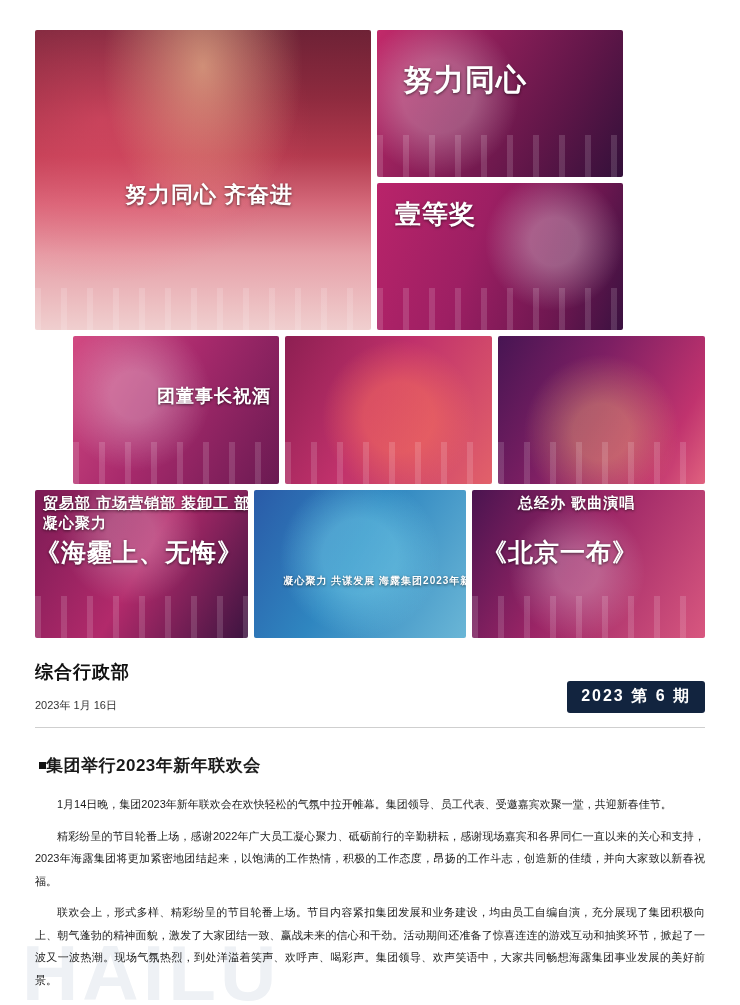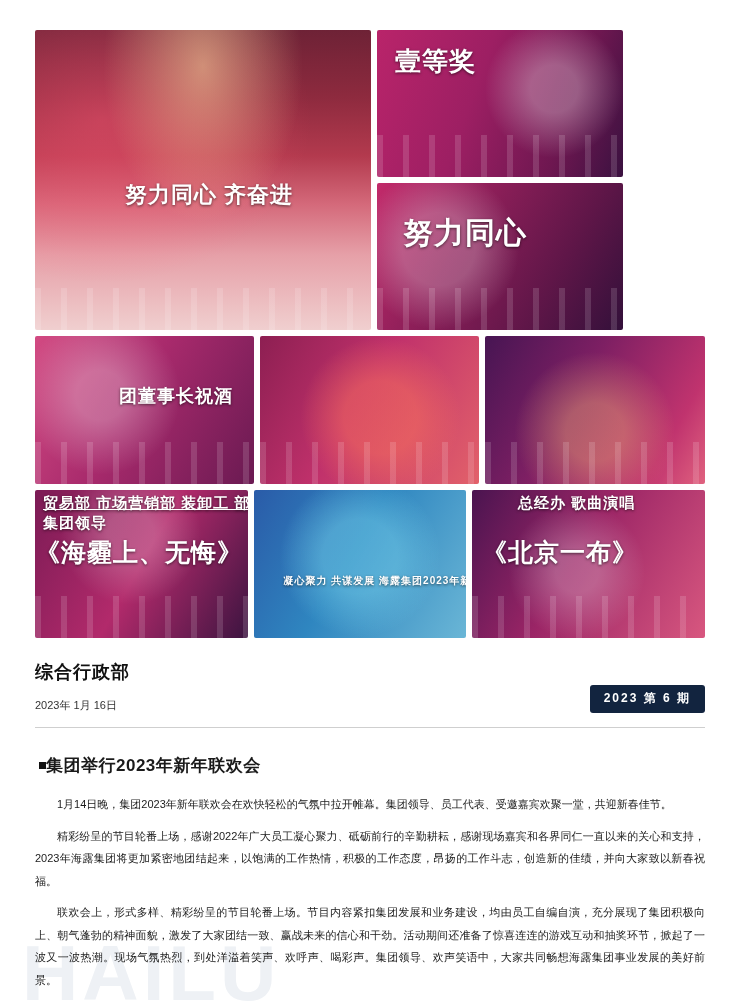--- a/index.html
+++ b/index.html
@@ -62,21 +62,21 @@
       radial-gradient(circle at 25% 45%, rgba(255,255,255,.25) 0 18%, rgba(255,255,255,0) 40%),
       linear-gradient(120deg,#c22a6a 0%, #8e1f59 35%, #5f1648 70%, #33103a 100%);
   }
   .p-award { width: 246px; height: 147px;
     background:
       radial-gradient(circle at 72% 40%, rgba(255,255,255,.3) 0 12%, rgba(255,255,255,0) 35%),
       linear-gradient(110deg,#b9246a 0%, #9d1f63 40%, #6d1750 75%, #3a1140 100%);
   }
 
   
-  .r2 { height: 148px; }
+  .r2 { height: 148px; margin-left: 38px; }
   .p-toast { width: 219px; height: 148px;
     background:
       radial-gradient(circle at 30% 40%, rgba(255,255,255,.28) 0 14%, rgba(255,255,255,0) 45%),
       linear-gradient(120deg,#d24a82 0%, #a82a6c 45%, #6a1a52 100%);
   }
   .p-dance { width: 219px; height: 148px;
     background:
       radial-gradient(circle at 55% 55%, rgba(255,120,90,.45) 0 25%, rgba(255,120,90,0) 55%),
       linear-gradient(120deg,#8d1f52 0%, #c0316b 45%, #e2616a 100%);
   }
@@ -139,21 +139,21 @@
     color: #111;
   }
   .dept-block .date {
     font-size: 11px;
     color: #333;
     margin-top: 14px;
   }
   .issue {
     background: #12243f;
     color: #ffffff;
-    font-size: 12px;
+    font-size: 16px;
     font-weight: bold;
     padding: 5px 14px 6px 14px;
     border-radius: 3px;
     letter-spacing: 2px;
     margin-left: 44px;
   }
   .rule {
     height: 1px;
     background: #cfcfcf;
     margin: 4px 0 26px 0;
@@ -210,49 +210,49 @@
   <div class="content-above">
 
     <div class="gallery">
 
       <div class="row r1">
         <div class="photo p-banquet">
           <div class="spot"></div>
           <div class="cap cap-banquet">努力同心 齐奋进</div>
         </div>
         <div class="p-right-col">
+          <div class="photo p-speech">
+            <div class="spot"></div>
+            <div class="cap cap-speech">努力同心</div>
+          </div>
           <div class="photo p-award">
             <div class="spot"></div>
             <div class="cap cap-award">壹等奖</div>
           </div>
-          <div class="photo p-speech">
-            <div class="spot"></div>
-            <div class="cap cap-speech">努力同心</div>
-          </div>
         </div>
       </div>
 
       <div class="row r2">
         <div class="photo p-toast">
           <div class="spot"></div>
           <div class="cap cap-toast">团董事长祝酒</div>
         </div>
         <div class="photo p-dance">
           <div class="spot"></div>
         </div>
         <div class="photo p-stage">
           <div class="spot"></div>
         </div>
       </div>
 
       <div class="row r3">
         <div class="photo p-choir">
           <div class="spot"></div>
           <div class="cap cap-choir-1">贸易部 市场营销部 装卸工 部</div>
-          <div class="cap cap-choir-2">集团领导</div>
+          <div class="cap cap-choir-2">凝心聚力</div>
           <div class="cap cap-choir-3">《海霾上、无悔》</div>
         </div>
         <div class="photo p-group">
           <div class="cap cap-group">凝心聚力 共谋发展 海露集团2023年新年联欢会</div>
         </div>
         <div class="photo p-solo">
           <div class="spot"></div>
           <div class="cap cap-solo-1">总经办 歌曲演唱</div>
           <div class="cap cap-solo-2">《工日》、《北京一布》</div>
         </div>

